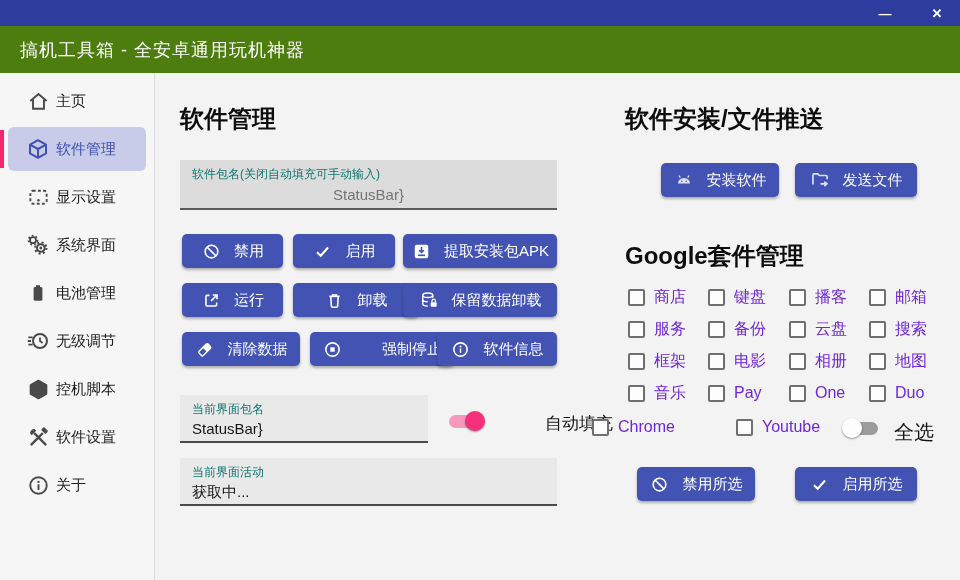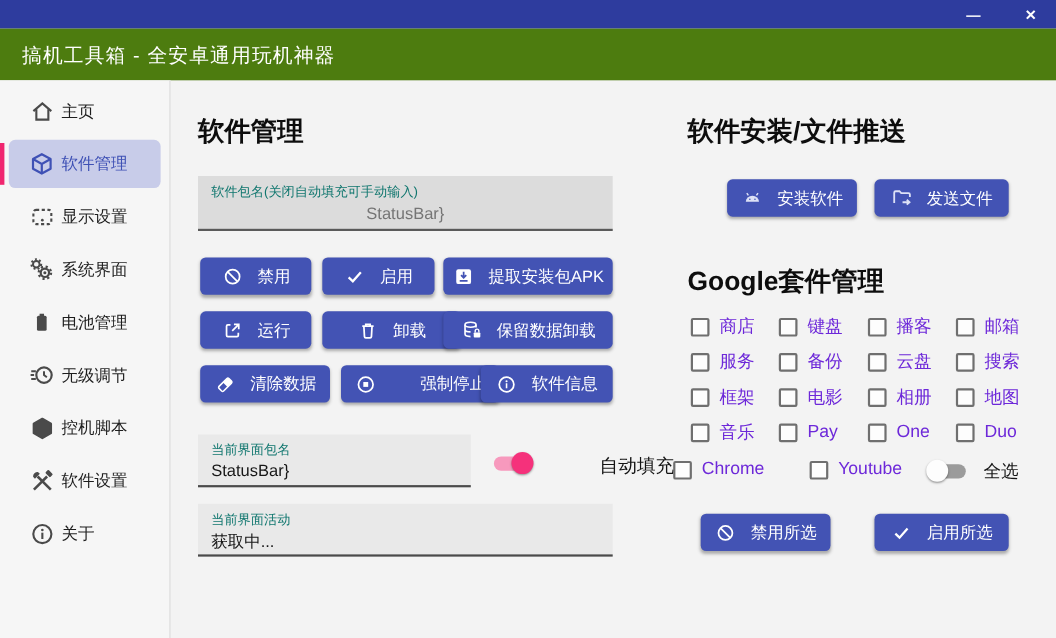--- a/index.html
+++ b/index.html
@@ -366,33 +366,33 @@
     <label class="cb">
         <span class="box"></span>
         <span class="cbl">One</span>
       </label>
     <label class="cb">
         <span class="box"></span>
         <span class="cbl">Duo</span>
       </label>
   </div>
 
-  <label class="cb-abs" style="left:612px;top:418px;">
+  <label class="cb-abs" style="left:592px;top:418px;">
       <span class="box"></span>
       <span class="cbl">Chrome</span>
     </label>
   <label class="cb-abs" style="left:736px;top:418px;">
       <span class="box"></span>
       <span class="cbl">Youtube</span>
     </label>
   <div class="toggle off" style="left:842px;top:418px;">
     <span class="track"></span>
     <span class="thumb"></span>
   </div>
-  <span class="toggle-label" style="left:894px;top:419px;font-size:16px;">全选</span>
+  <span class="toggle-label" style="left:894px;top:419px;font-size:20px;">全选</span>
 
   <button class="btn" style="left:637px;top:467px;width:118px;">
     <span class="b-icon">
       <svg width="19" height="19" viewBox="0 0 24 24">
           <circle cx="12" cy="12" r="8" fill="none" stroke="#fff" stroke-width="2"></circle>
           <path d="M6.4 6.4 L17.6 17.6" stroke="#fff" stroke-width="2"></path>
         </svg>
     </span>
     <span>禁用所选</span>
   </button>

